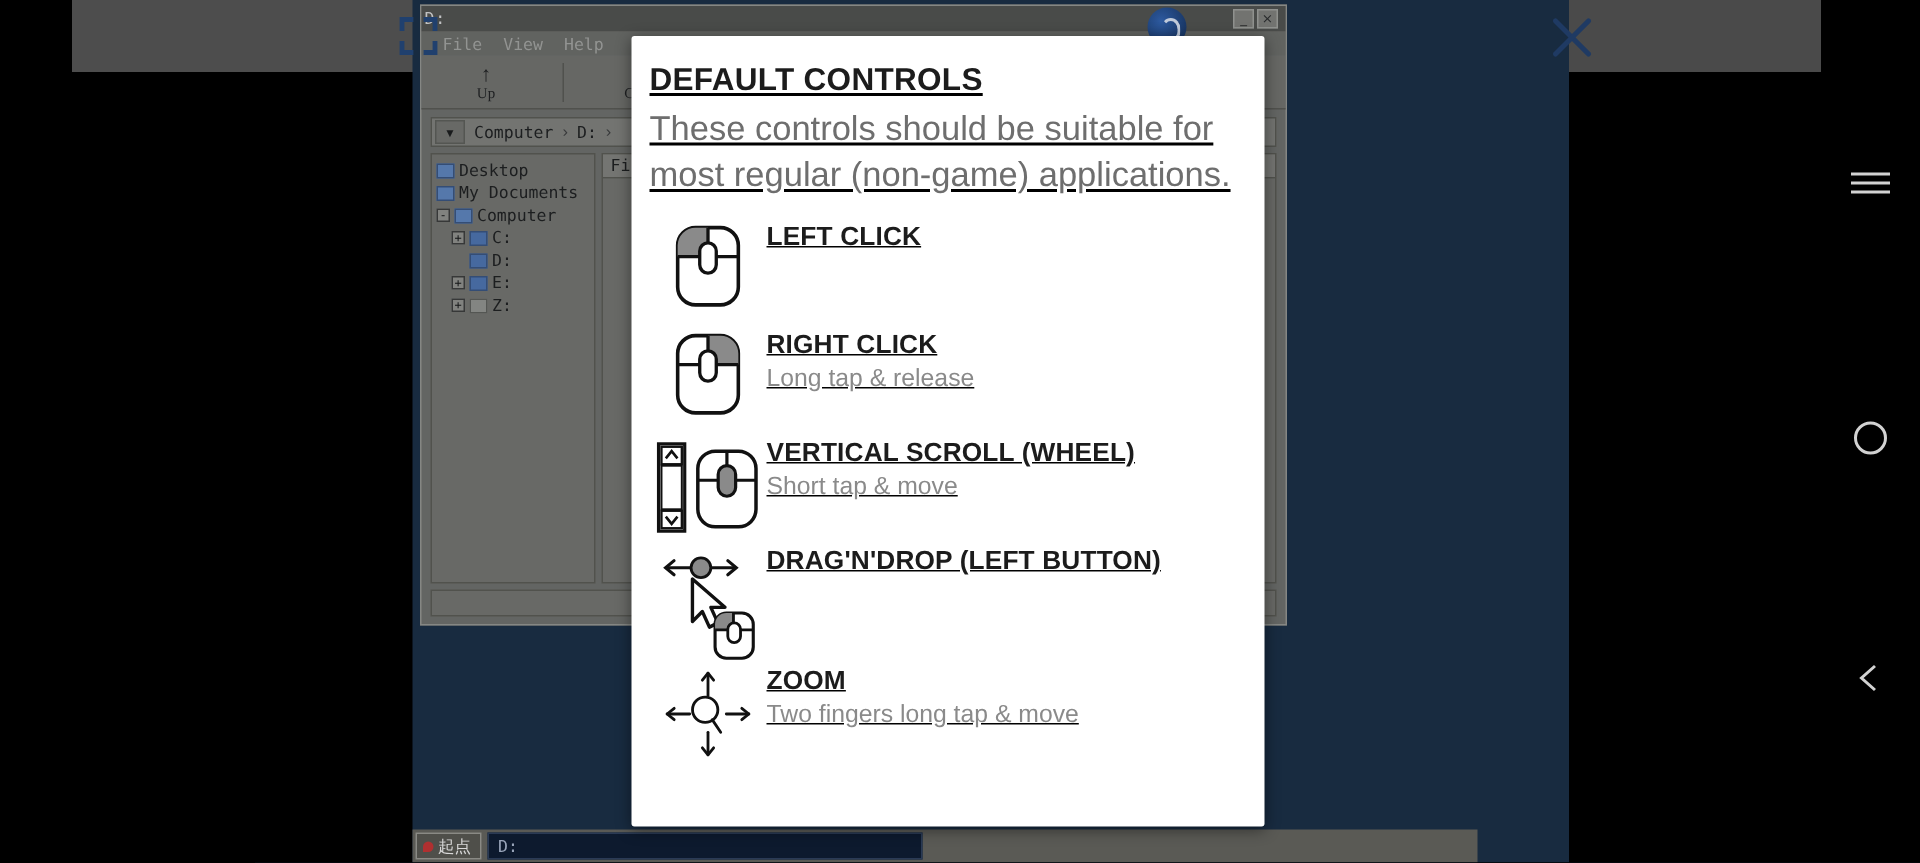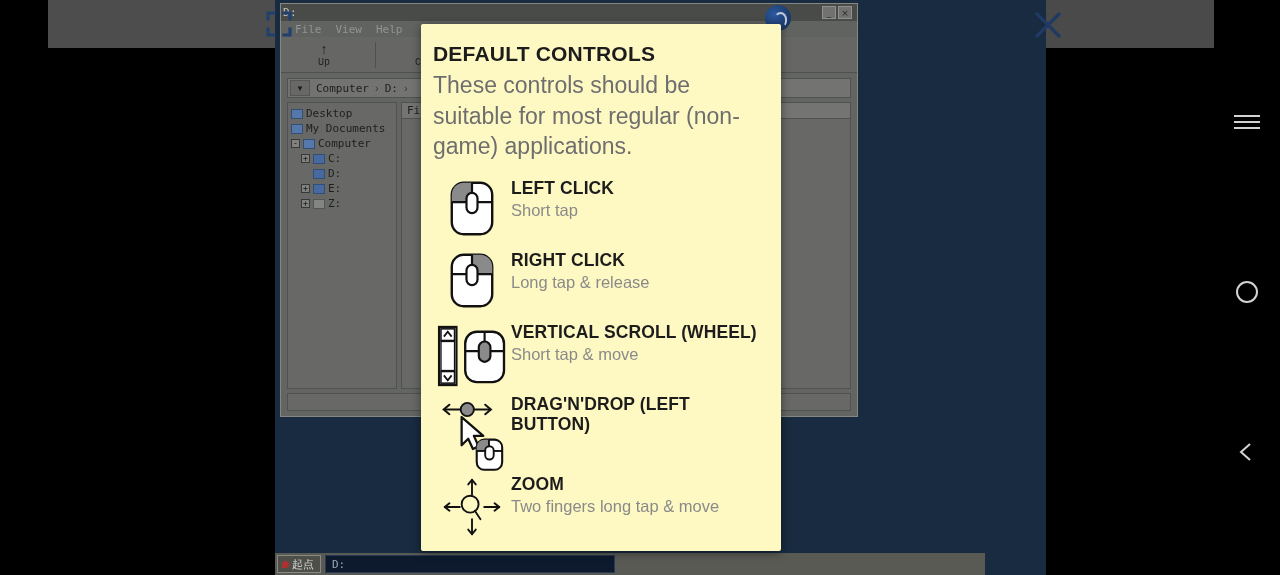--- a/index.html
+++ b/index.html
@@ -79,21 +79,21 @@
     height: 16px; display: flex; align-items: center; gap: 14px; padding-left: 14px;
     font-size: 11px; color: #9d9d99; font-family: "DejaVu Sans Mono", monospace;
     background: #686863;
   }
   .fm-toolbar {
     height: 36px; background: #6d6d68; display: flex; align-items: center;
     padding-left: 18px; gap: 26px; border-bottom: 1px solid #55554f;
   }
   .tb-item { display: flex; flex-direction: column; align-items: center; width: 50px; }
   .tb-glyph { font-size: 14px; color: #1c1c1c; line-height: 14px; }
-  .tb-label { font-size: 10px; color: #1f1f1f; font-family: Liberation Mono, monospace; margin-top: 1px; }
+  .tb-label { font-size: 10px; color: #1f1f1f; font-family: Liberation Serif, serif; margin-top: 1px; }
   .tb-sep { width: 1px; height: 26px; background: #55554f; }
   .fm-crumbs {
     height: 20px; margin: 5px 6px 0 6px; background: #7b7b76; border: 1px solid #56564f;
     display: flex; align-items: center; padding: 0 2px; gap: 2px;
   }
   .crumb-drop {
     width: 20px; height: 16px; background: #6f6f6a; border: 1px solid #5a5a54;
     display: flex; align-items: center; justify-content: center;
     font-size: 8px; color: #1a1a1a;
   }
@@ -143,24 +143,24 @@
   .nav-menu { top: 100px; height: 44px; }
   .nav-menu i {
     display: block; width: 26px; height: 2px; background: #d2d2d2; margin: 4px 0;
   }
   .nav-home { top: 270px; height: 44px; }
   .nav-home .ring { width: 22px; height: 22px; border: 2px solid #d2d2d2; border-radius: 50%; }
   .nav-back { top: 430px; height: 44px; }
 
   
   .card {
-    position: absolute; left: 421px; top: 24px; width: 360px; height: 527px;
-    background: #fef9c3; border-radius: 2px;
+    position: absolute; left: 421px; top: 24px; width: 422px; height: 527px;
+    background: #ffffff; border-radius: 2px;
     box-shadow: 0 2px 10px rgba(0,0,0,.45);
-    padding: 18px 0 0 0; overflow: hidden;
+    padding: 18px 0 0 0; overflow: hidden; text-decoration: underline;
   }
   .card-title {
     font-size: 21px; font-weight: bold; color: #1c1c1c;
     letter-spacing: .2px; padding: 0 14px 0 12px;
   }
   .card-sub {
     font-size: 23px; color: #6e6e6e; line-height: 1.33;
     padding: 4px 14px 0 12px;
   }
   .items { margin-top: 14px; }
@@ -324,21 +324,20 @@
           <svg viewBox="0 0 50 62" width="46" height="57">
             <rect x="3" y="3" width="44" height="56" rx="13" fill="#fff" stroke="#111" stroke-width="2.6"></rect>
             <path d="M3 16 A13 13 0 0 1 16 3 L25 3 L25 24 L3 24 Z" fill="#8a8a8a"></path>
             <line x1="3" y1="24" x2="47" y2="24" stroke="#111" stroke-width="2.4"></line>
             <line x1="25" y1="3" x2="25" y2="24" stroke="#111" stroke-width="2.4"></line>
             <rect x="19" y="14" width="12" height="22" rx="6" fill="#fff" stroke="#111" stroke-width="2.4"></rect>
           </svg>
         </div>
         <div class="item-text">
           <div class="item-title">LEFT CLICK</div>
-          <div class="item-desc">Short tap</div>
         </div>
       </div>
 
       <div class="item">
         <div class="item-icon">
           <svg viewBox="0 0 50 62" width="46" height="57">
             <rect x="3" y="3" width="44" height="56" rx="13" fill="#fff" stroke="#111" stroke-width="2.6"></rect>
             <path d="M25 3 L34 3 A13 13 0 0 1 47 16 L47 24 L25 24 Z" fill="#8a8a8a"></path>
             <line x1="3" y1="24" x2="47" y2="24" stroke="#111" stroke-width="2.4"></line>
             <line x1="25" y1="3" x2="25" y2="24" stroke="#111" stroke-width="2.4"></line>

